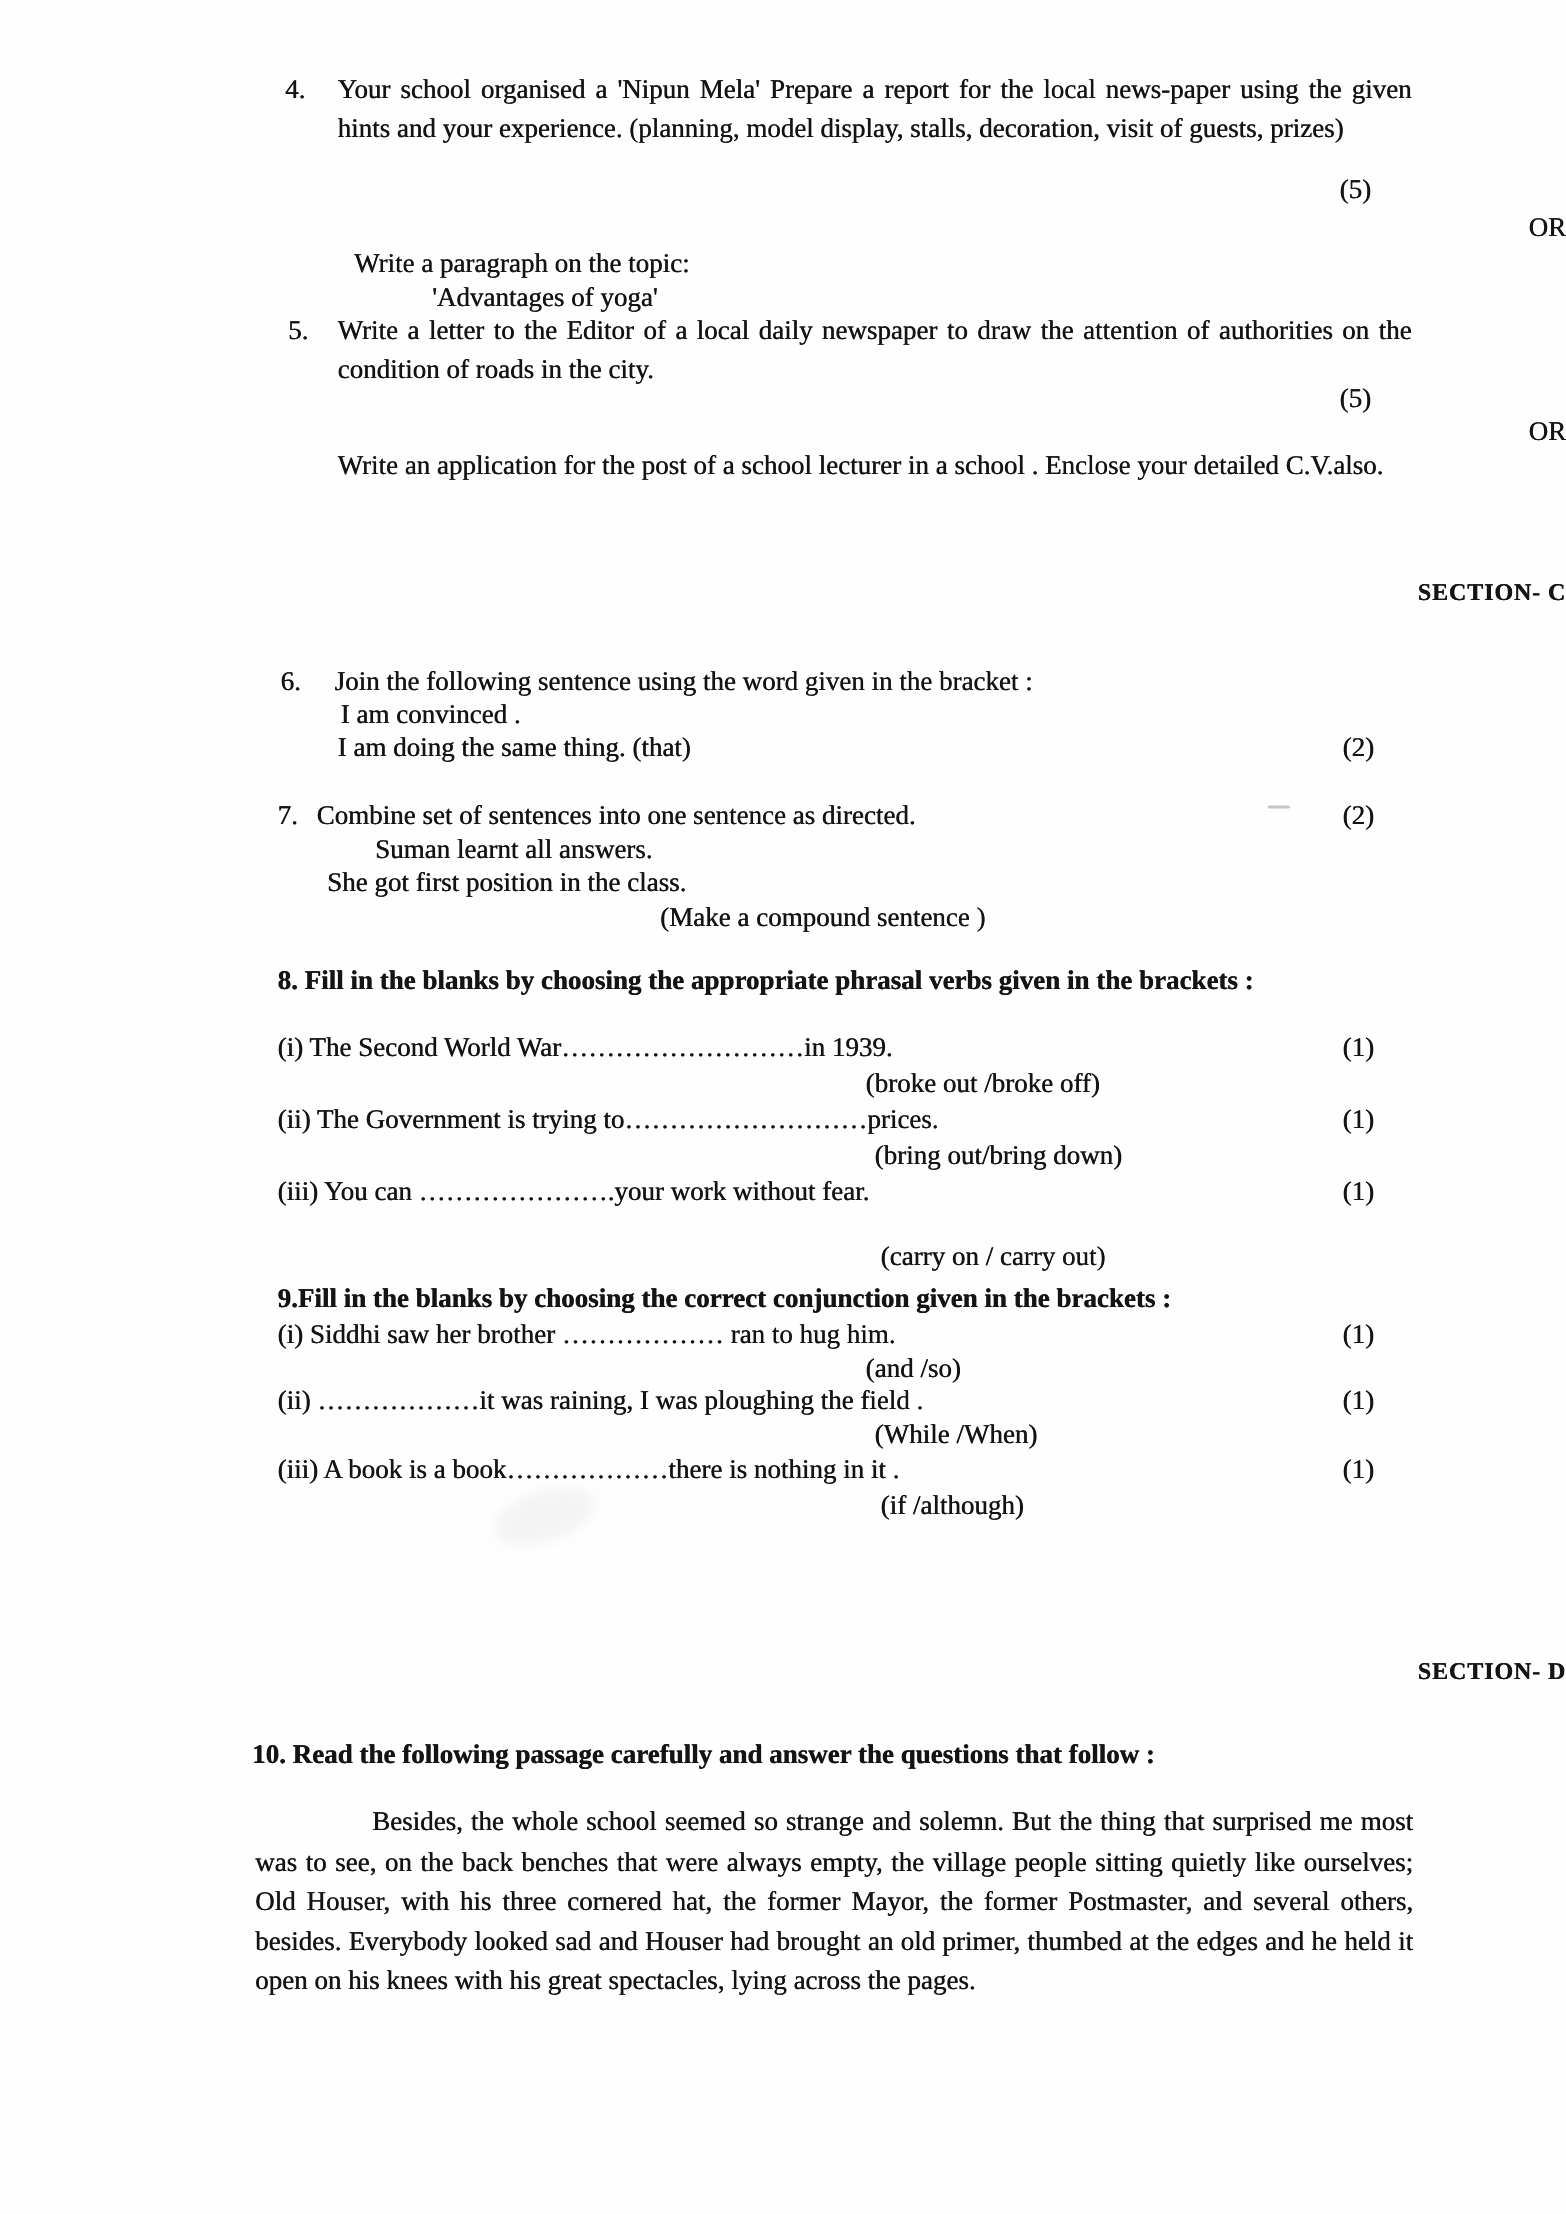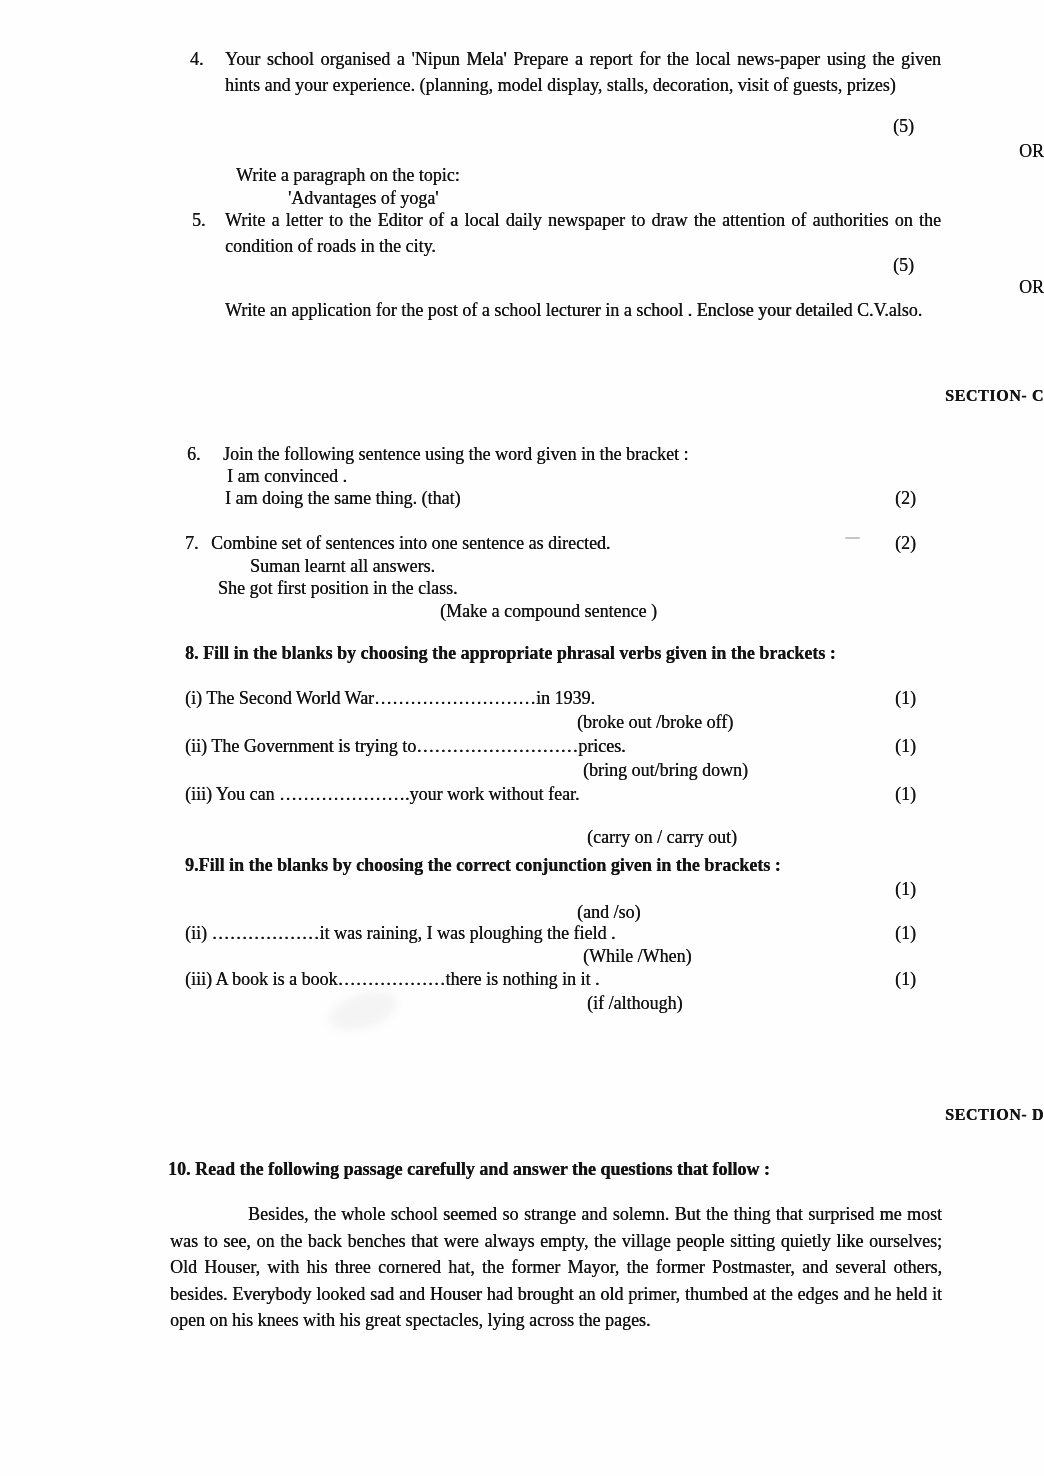--- a/index.html
+++ b/index.html
@@ -71,20 +71,21 @@
   <div class="t" style="left:185px; top:734px;">(ii) The Government is trying to………………………prices.</div>
   <div class="marks" style="left:895px; top:734px;">(1)</div>
   <div class="t" style="left:583px; top:758px;">(bring out/bring down)</div>
 
   <div class="t" style="left:185px; top:782px;">(iii) You can ………………….your work without fear.</div>
   <div class="marks" style="left:895px; top:782px;">(1)</div>
   <div class="t" style="left:587px; top:806px;margin-top:19px;">(carry on / carry out)</div>
 
   <div class="t bold" style="left:185px; top:853px;">9.Fill in the blanks by choosing the correct conjunction given in the brackets :</div>
 
+  <div class="t" style="left:185px; top:877px;">(i) Siddhi saw her brother ……………… ran to hug him.</div>
   <div class="marks" style="left:895px; top:877px;">(1)</div>
   <div class="t" style="left:577px; top:900px;">(and /so)</div>
 
   <div class="t" style="left:185px; top:921px;">(ii) ………………it was raining, I was ploughing the field .</div>
   <div class="marks" style="left:895px; top:921px;">(1)</div>
   <div class="t" style="left:583px; top:944px;">(While /When)</div>
 
   <div class="t" style="left:185px; top:967px;">(iii) A book is a book………………there is nothing in it .</div>
   <div class="marks" style="left:895px; top:967px;">(1)</div>
   <div class="t" style="left:587px; top:991px;">(if /although)</div>

